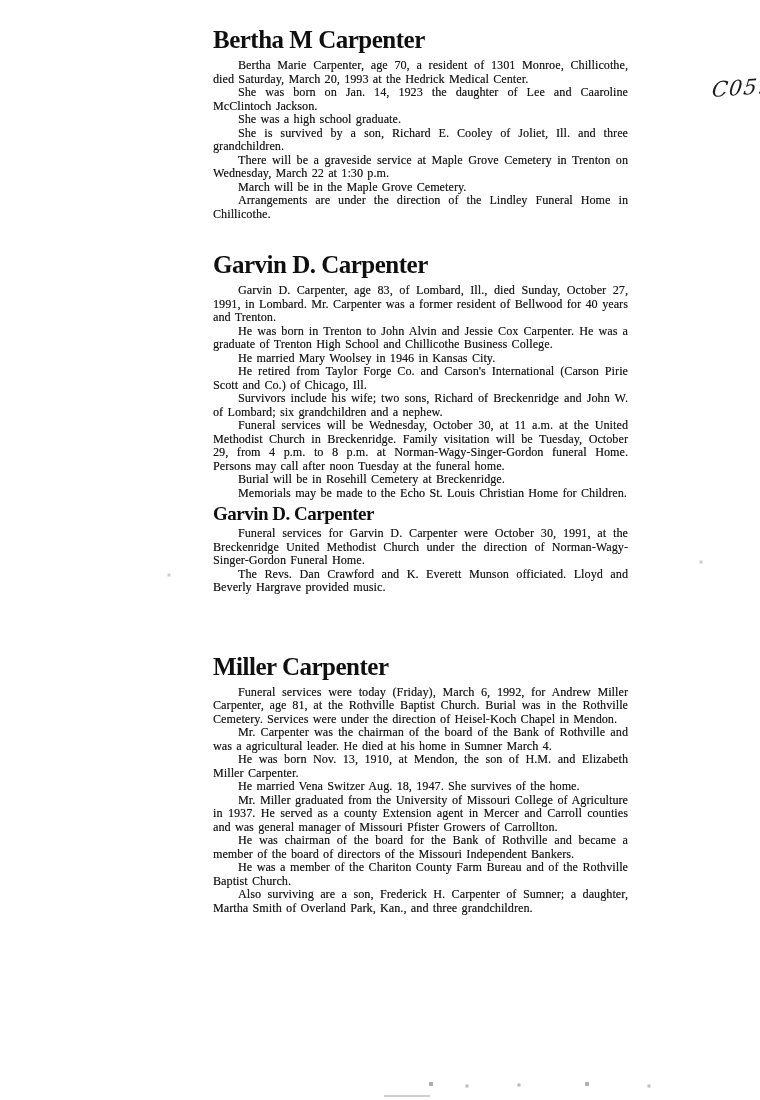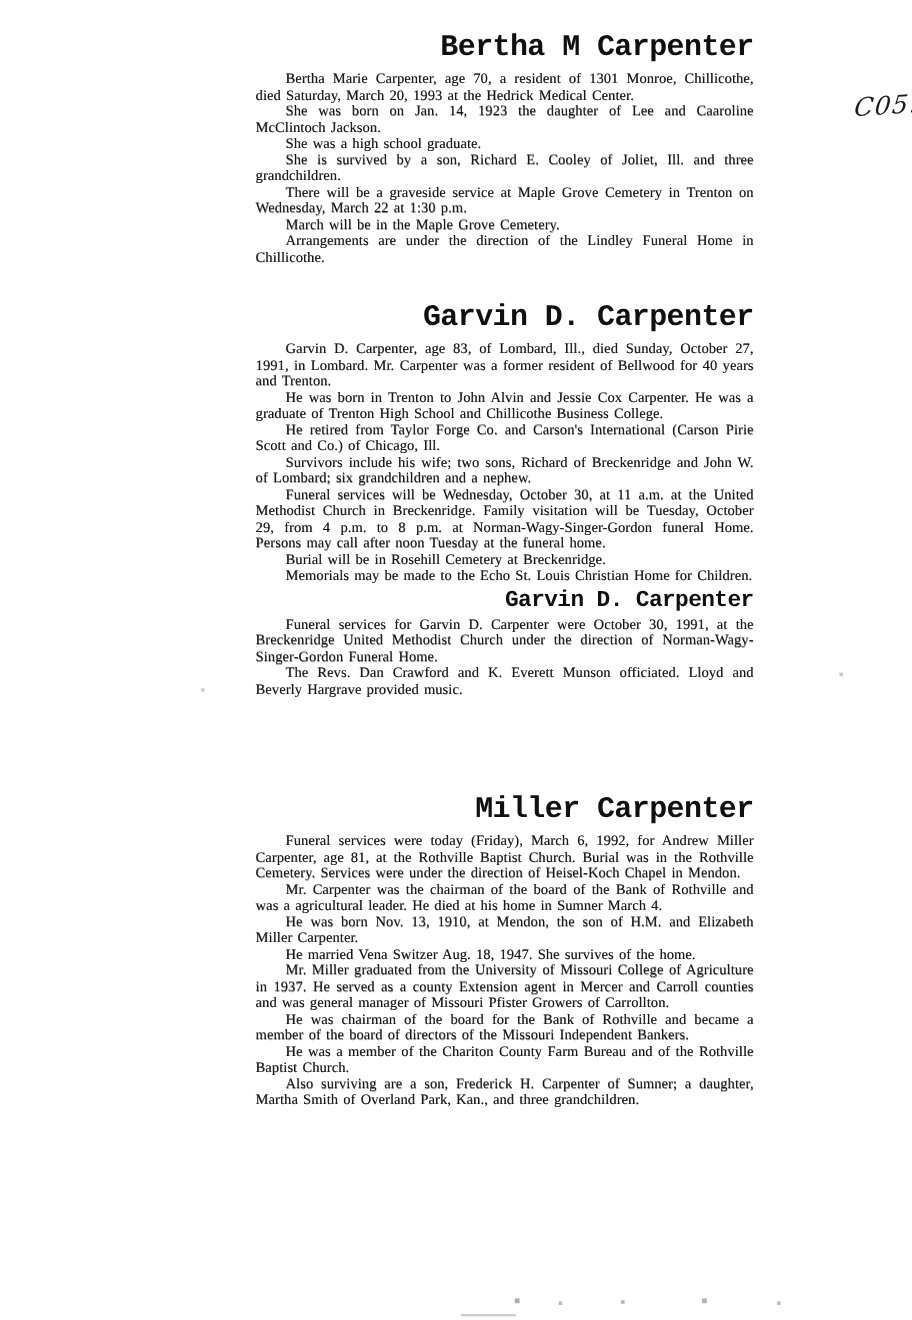--- a/index.html
+++ b/index.html
@@ -16,44 +16,44 @@
     color: #161616;
   }
   .column {
     position: absolute;
     left: 213px;
     top: 26px;
     width: 415px;
   }
   .obit { margin: 0; }
   .obit h2 {
-    font-family: Liberation Mono, monospace;
+    font-family: Liberation Serif, serif;
     font-weight: 700;
-    text-align: right;
+    text-align: left;
     margin: 0 0 5px 0;
     line-height: 1.12;
     letter-spacing: -0.5px;
     color: #101010;
   }
   .title-large { font-size: 25px; }
   .title-small { font-size: 19px; margin-bottom: 3px !important; }
   .obit p {
     font-family: "Liberation Serif", serif;
     font-size: 12px;
     line-height: 13.5px;
     text-align: justify;
     text-indent: 25px;
     word-spacing: 1.2px;
     letter-spacing: 0.1px;
     margin: 0;
     text-shadow: 0.25px 0.25px 0 rgba(20,20,20,0.55);
   }
   .obit-2 { margin-top: 30px; }
   .obit-3 { margin-top: 3px; }
-  .obit-4 { margin-top: 80px; }
+  .obit-4 { margin-top: 58px; }
   .annotation {
     position: absolute;
     left: 712px;
     top: 76px;
     font-family: "DejaVu Serif", serif;
     font-style: italic;
     font-size: 21px;
     color: #1c1c1c;
     transform: rotate(-4deg) skewX(-10deg);
     white-space: nowrap;
@@ -102,20 +102,21 @@
       <p>She is survived by a son, Richard E. Cooley of Joliet, Ill. and three grandchildren.</p>
       <p>There will be a graveside service at Maple Grove Cemetery in Trenton on Wednesday, March 22 at 1:30 p.m.</p>
       <p>March will be in the Maple Grove Cemetery.</p>
       <p>Arrangements are under the direction of the Lindley Funeral Home in Chillicothe.</p>
     </section>
 
     <section class="obit obit-2">
       <h2 class="title-large">Garvin D. Carpenter</h2>
       <p>Garvin D. Carpenter, age 83, of Lombard, Ill., died Sunday, October 27, 1991, in Lombard. Mr. Carpenter was a former resident of Bellwood for 40 years and Trenton.</p>
       <p>He was born in Trenton to John Alvin and Jessie Cox Carpenter. He was a graduate of Trenton High School and Chillicothe Business College.</p>
+      <p>He married Mary Woolsey in 1946 in Kansas City.</p>
       <p>He retired from Taylor Forge Co. and Carson's International (Carson Pirie Scott and Co.) of Chicago, Ill.</p>
       <p>Survivors include his wife; two sons, Richard of Breckenridge and John W. of Lombard; six grandchildren and a nephew.</p>
       <p>Funeral services will be Wednesday, October 30, at 11 a.m. at the United Methodist Church in Breckenridge. Family visitation will be Tuesday, October 29, from 4 p.m. to 8 p.m. at Norman-Wagy-Singer-Gordon funeral Home. Persons may call after noon Tuesday at the funeral home.</p>
       <p>Burial will be in Rosehill Cemetery at Breckenridge.</p>
       <p>Memorials may be made to the Echo St. Louis Christian Home for Children.</p>
     </section>
 
     <section class="obit obit-3">
       <h2 class="title-small">Garvin D. Carpenter</h2>
       <p>Funeral services for Garvin D. Carpenter were October 30, 1991, at the Breckenridge United Methodist Church under the direction of Norman-Wagy-Singer-Gordon Funeral Home.</p>

